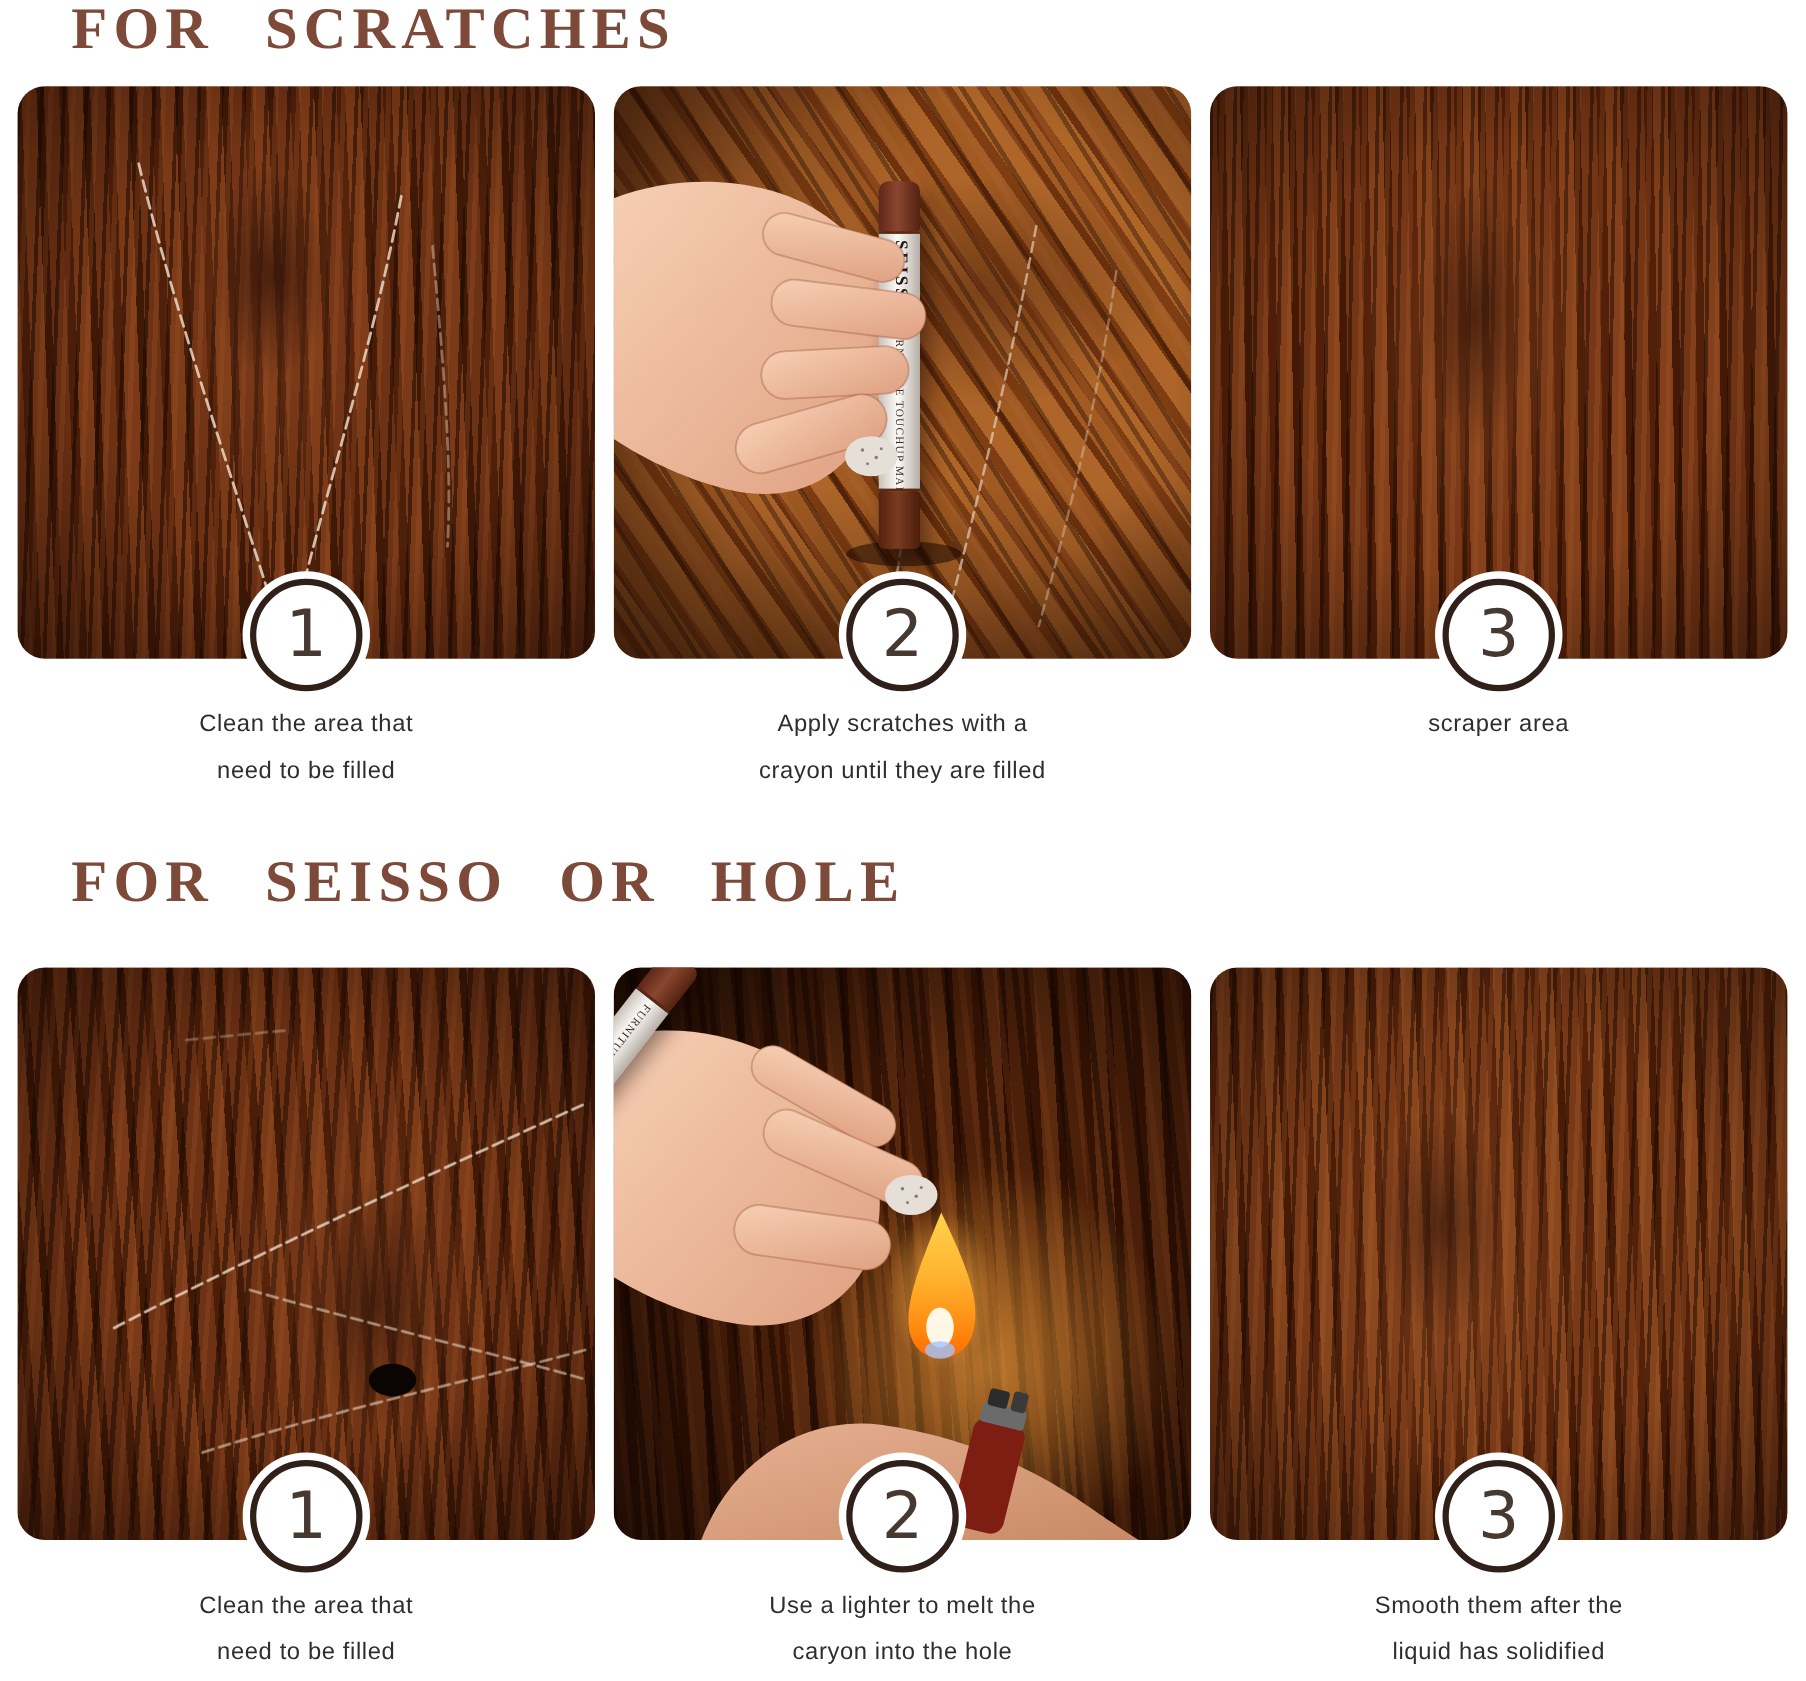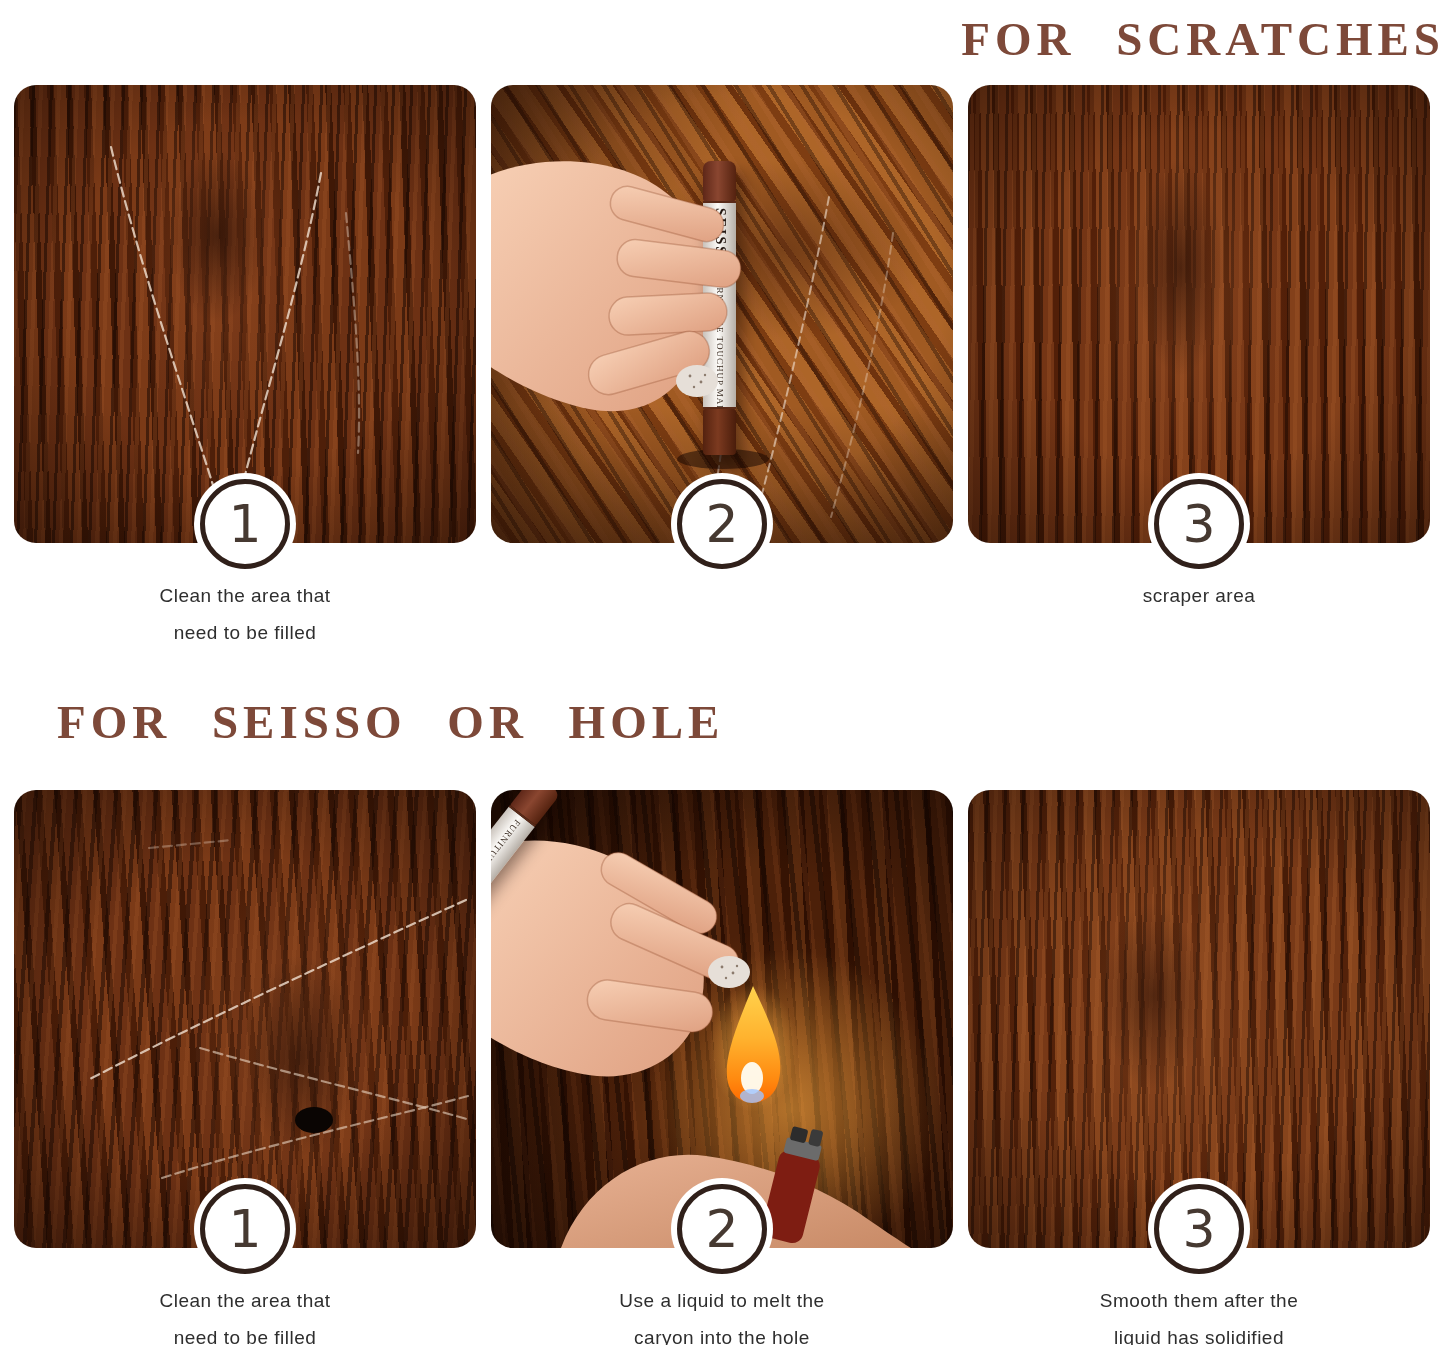--- a/index.html
+++ b/index.html
@@ -19,21 +19,21 @@
   .section-heading{
     font-family:"Liberation Serif", serif;
     font-weight:700;
     color:var(--heading-text);
     font-size:47px;
     letter-spacing:5px;
     word-spacing:24px;
     margin-left:57px;
     line-height:1;
   }
-  #heading-1{padding-top:16px;text-align:right;}
+  #heading-1{padding-top:0;}
   #heading-2{margin-top:48px;}
   .steps-row{
     display:grid;
     grid-template-columns:repeat(3,462px);
     column-gap:15px;
     margin:22px 0 0 14px;
   }
   #row-2{margin-top:44px;}
   figure{position:relative;}
   .photo-wrap{position:relative;width:462px;height:458px;}
@@ -239,20 +239,24 @@
               <circle cx="203" cy="302" r="1.2"></circle>
                 <circle cx="214" cy="290" r="1.2"></circle>
             </g>
           </g>
         </svg>
       </div>
       <div class="badge">
         <span>2</span>
       </div>
     </div>
+    <figcaption class="caption">
+      <span class="cl">Apply scratches with a</span>
+      <span class="cl">crayon until they are filled</span>
+    </figcaption>
   </figure>
 
   <figure>
     <div class="photo-wrap">
       <div class="photo wood-3"></div>
       <div class="badge">
         <span>3</span>
       </div>
     </div>
     <figcaption class="caption">
@@ -332,21 +336,21 @@
             <ellipse cx="261" cy="288" rx="11" ry="16" fill="#fffdf2" opacity=".95"></ellipse>
             <ellipse cx="261" cy="306" rx="12" ry="7" fill="#9fc4ff" opacity=".8"></ellipse>
           </g>
         </svg>
       </div>
       <div class="badge">
         <span>2</span>
       </div>
     </div>
     <figcaption class="caption">
-      <span class="cl">Use a liquid to melt the</span>
+      <span class="cl">Use a lighter to melt the</span>
       <span class="cl">caryon into the hole</span>
     </figcaption>
   </figure>
 
   <figure>
     <div class="photo-wrap">
       <div class="photo wood-6"></div>
       <div class="badge">
         <span>3</span>
       </div>

